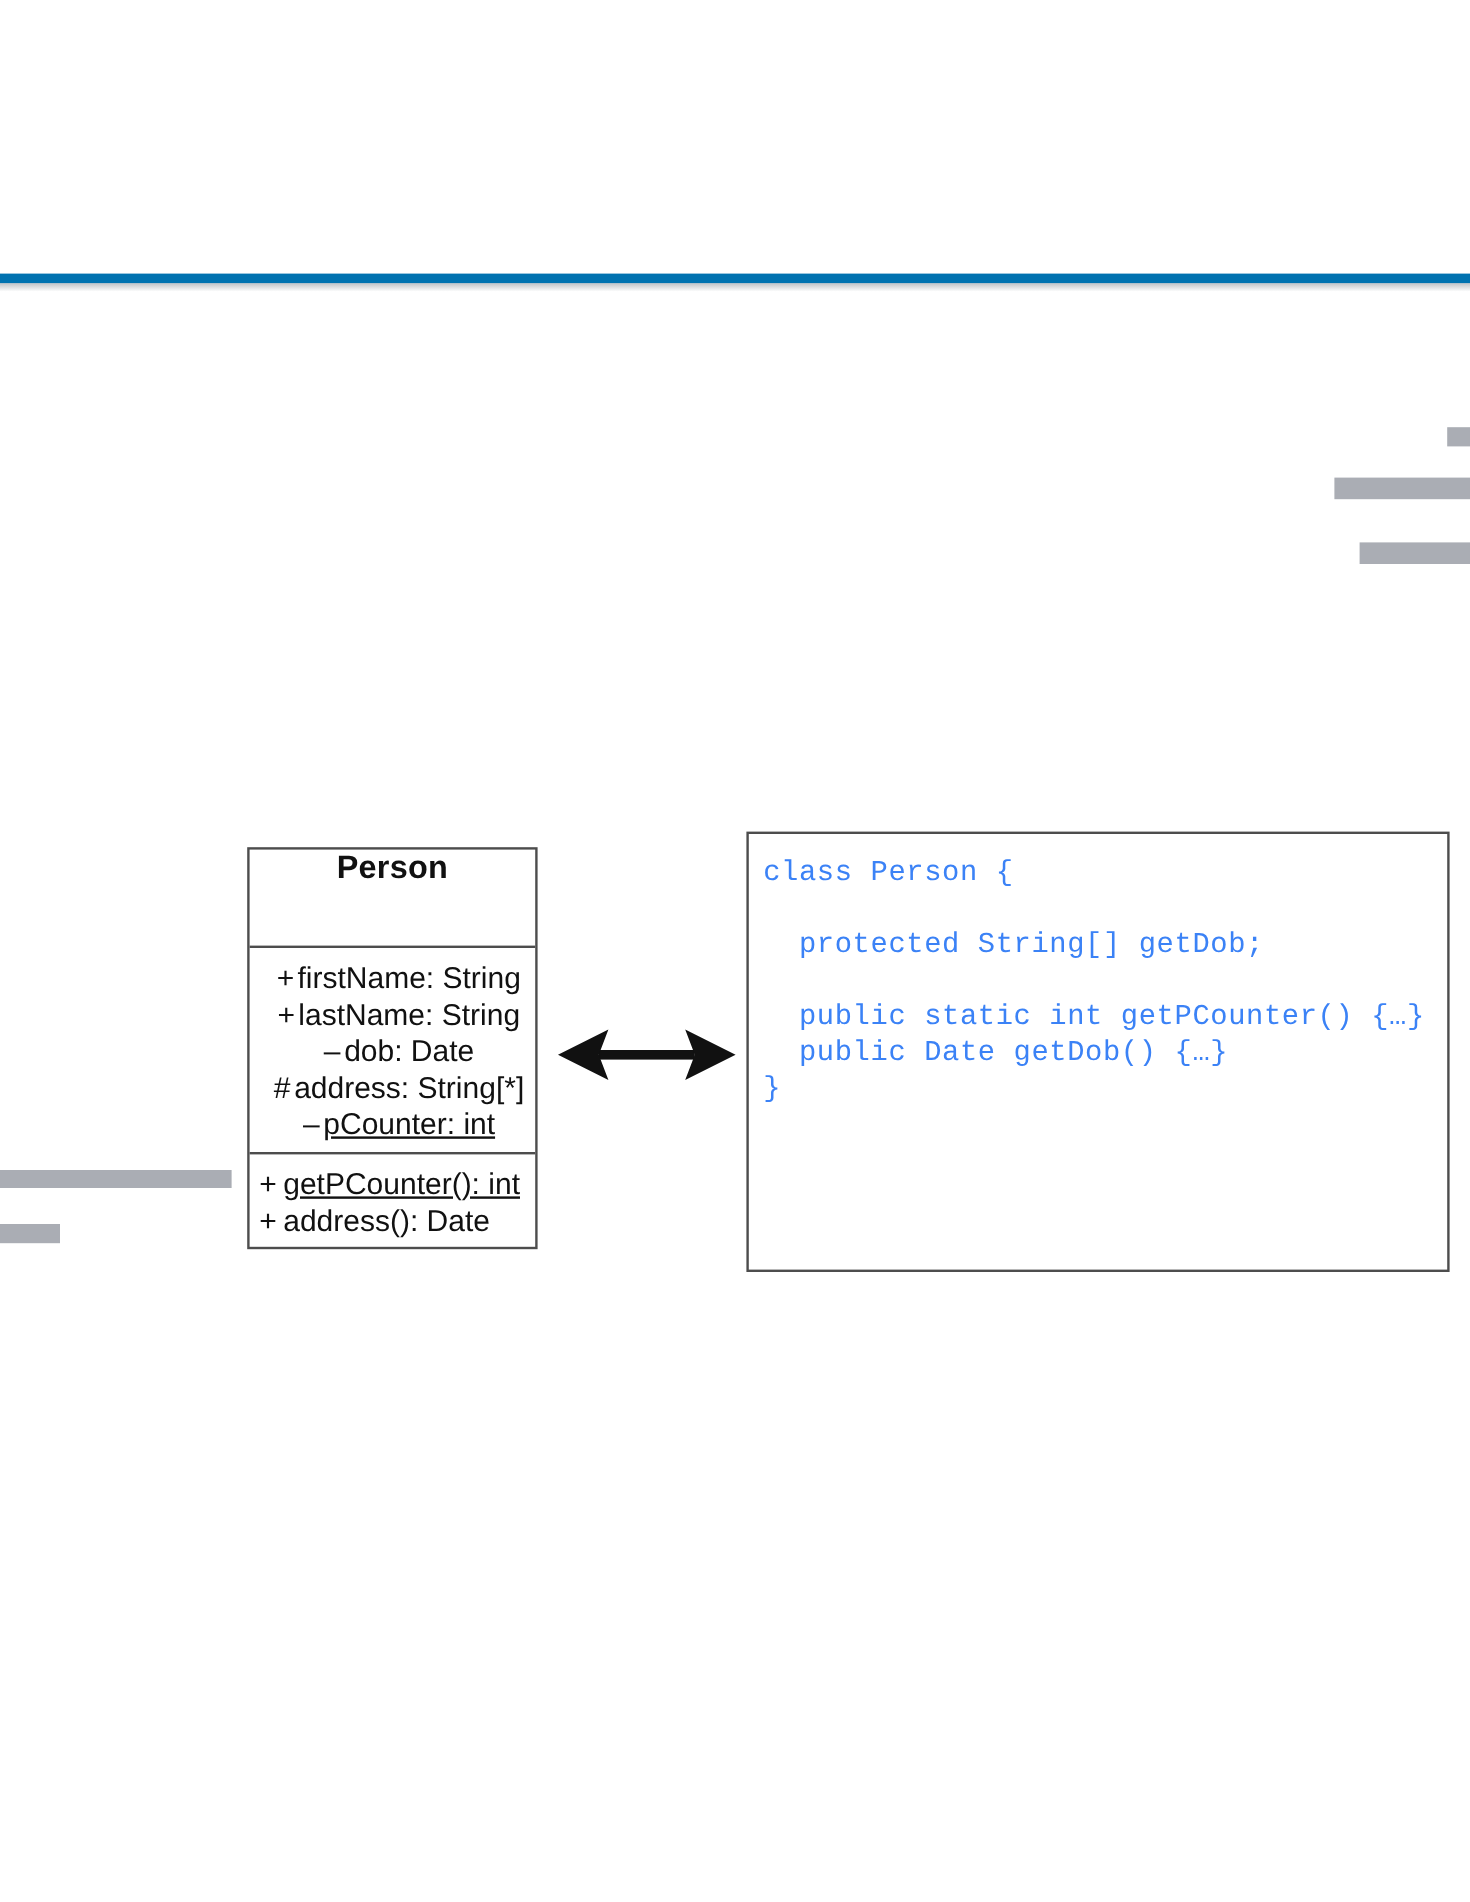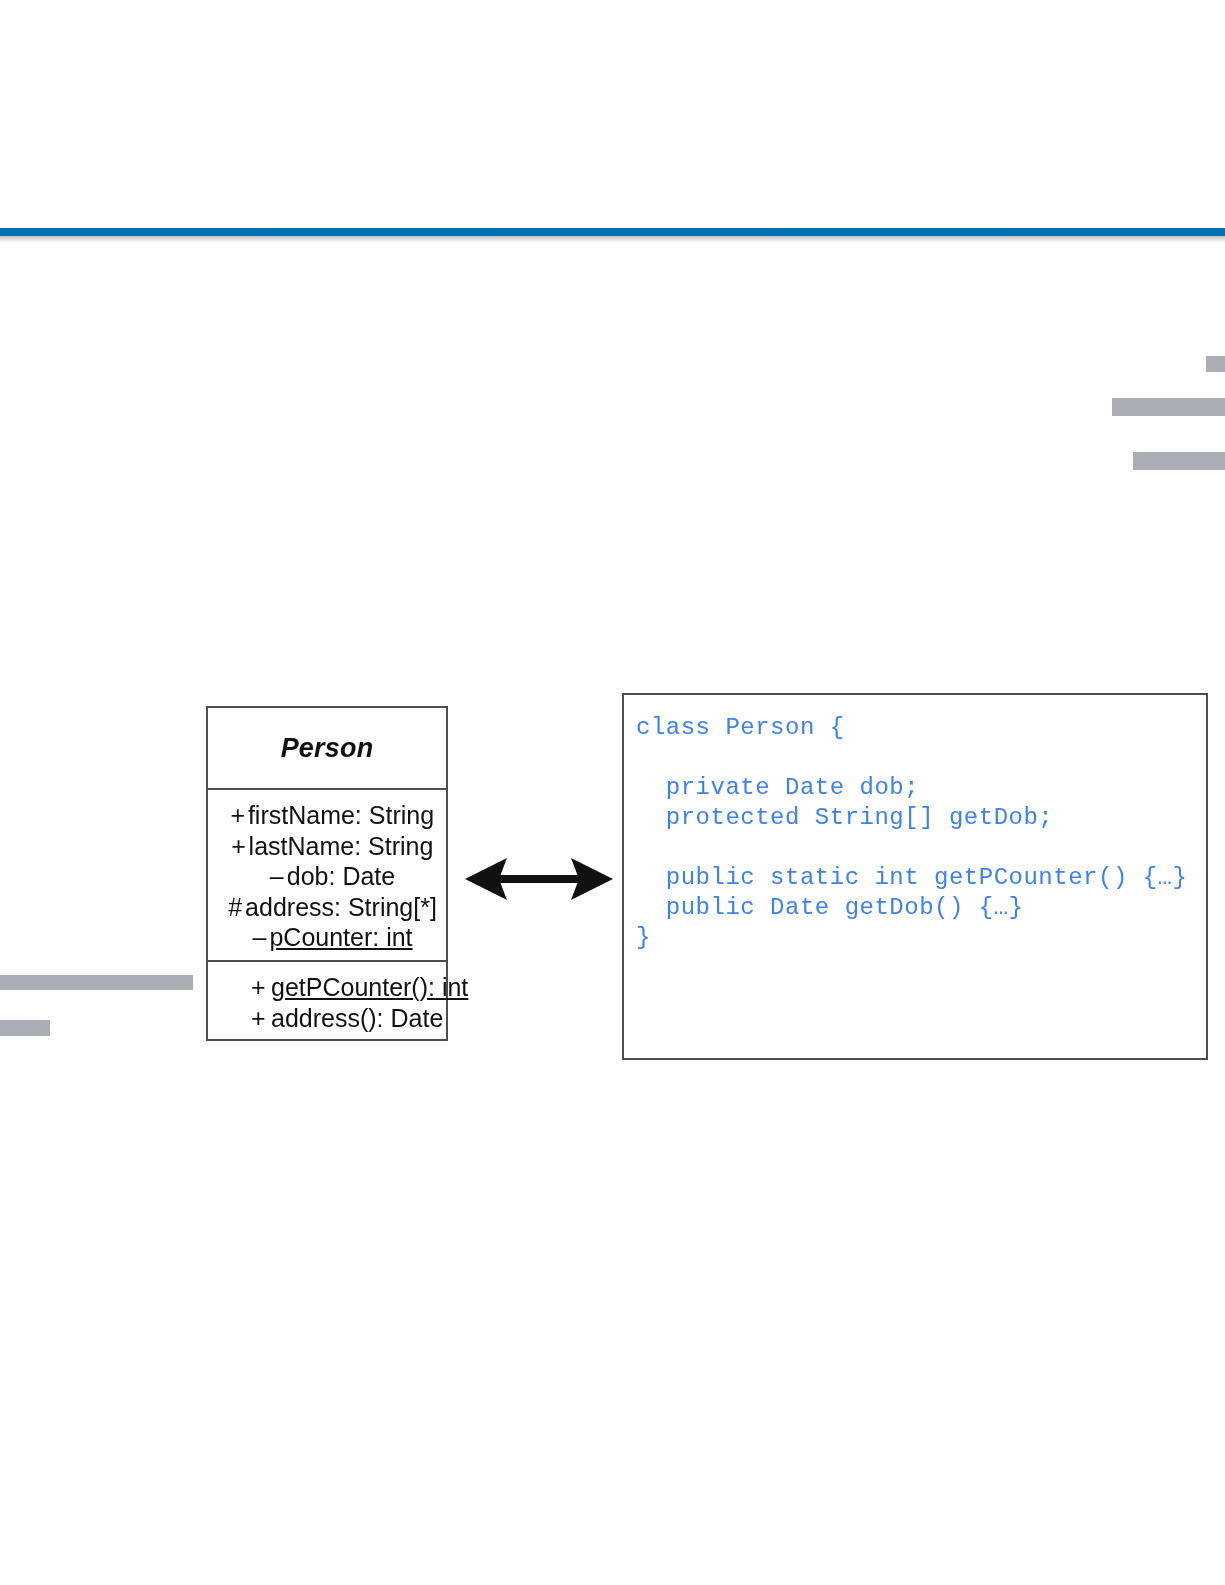--- a/index.html
+++ b/index.html
@@ -54,40 +54,37 @@
     border: 2px solid #4d4d4d;
     background: #ffffff;
     box-sizing: border-box;
   }
   .uml-compartment {
     box-sizing: border-box;
   }
   .uml-name-compartment {
     height: 82px;
     display: flex;
-    align-items: center;
     justify-content: center;
     border-bottom: 2px solid #4d4d4d;
-    font-style: italic;
   }
   .uml-class-name {
     font-size: 27px;
     font-weight: bold;
     color: #111111;
     letter-spacing: 0.2px;
   }
   .uml-attr-compartment {
     height: 172px;
     border-bottom: 2px solid #4d4d4d;
     padding: 10px 0 0 8px;
     text-align: center;
   }
   .uml-op-compartment {
     padding: 10px 16px 0 8px;
-    margin-left: 35px;
   }
   .uml-member {
     font-size: 25px;
     color: #111111;
     line-height: 30.5px;
     white-space: nowrap;
   }
   .uml-member .vis {
     display: inline-block;
     min-width: 20px;
@@ -171,21 +168,20 @@
 
       <path d="M 2 31 L 44 10 L 36 31 L 44 52 Z" fill="#111111"></path>
 
       <path d="M 150 31 L 108 10 L 116 31 L 108 52 Z" fill="#111111"></path>
     </svg>
   </div>
 
   <div class="code-box" id="code-box">
       <div class="code-line">class Person {</div>
       <div class="code-line blank">&nbsp;</div>
-      <div class="code-line">  private Date dob;</div>
       <div class="code-line">  protected String[] getDob;</div>
       <div class="code-line blank">&nbsp;</div>
       <div class="code-line">  public static int getPCounter() {…}</div>
       <div class="code-line">  public Date getDob() {…}</div>
       <div class="code-line">}</div>
     </div>
 
 </div>
 
 </body></html>

